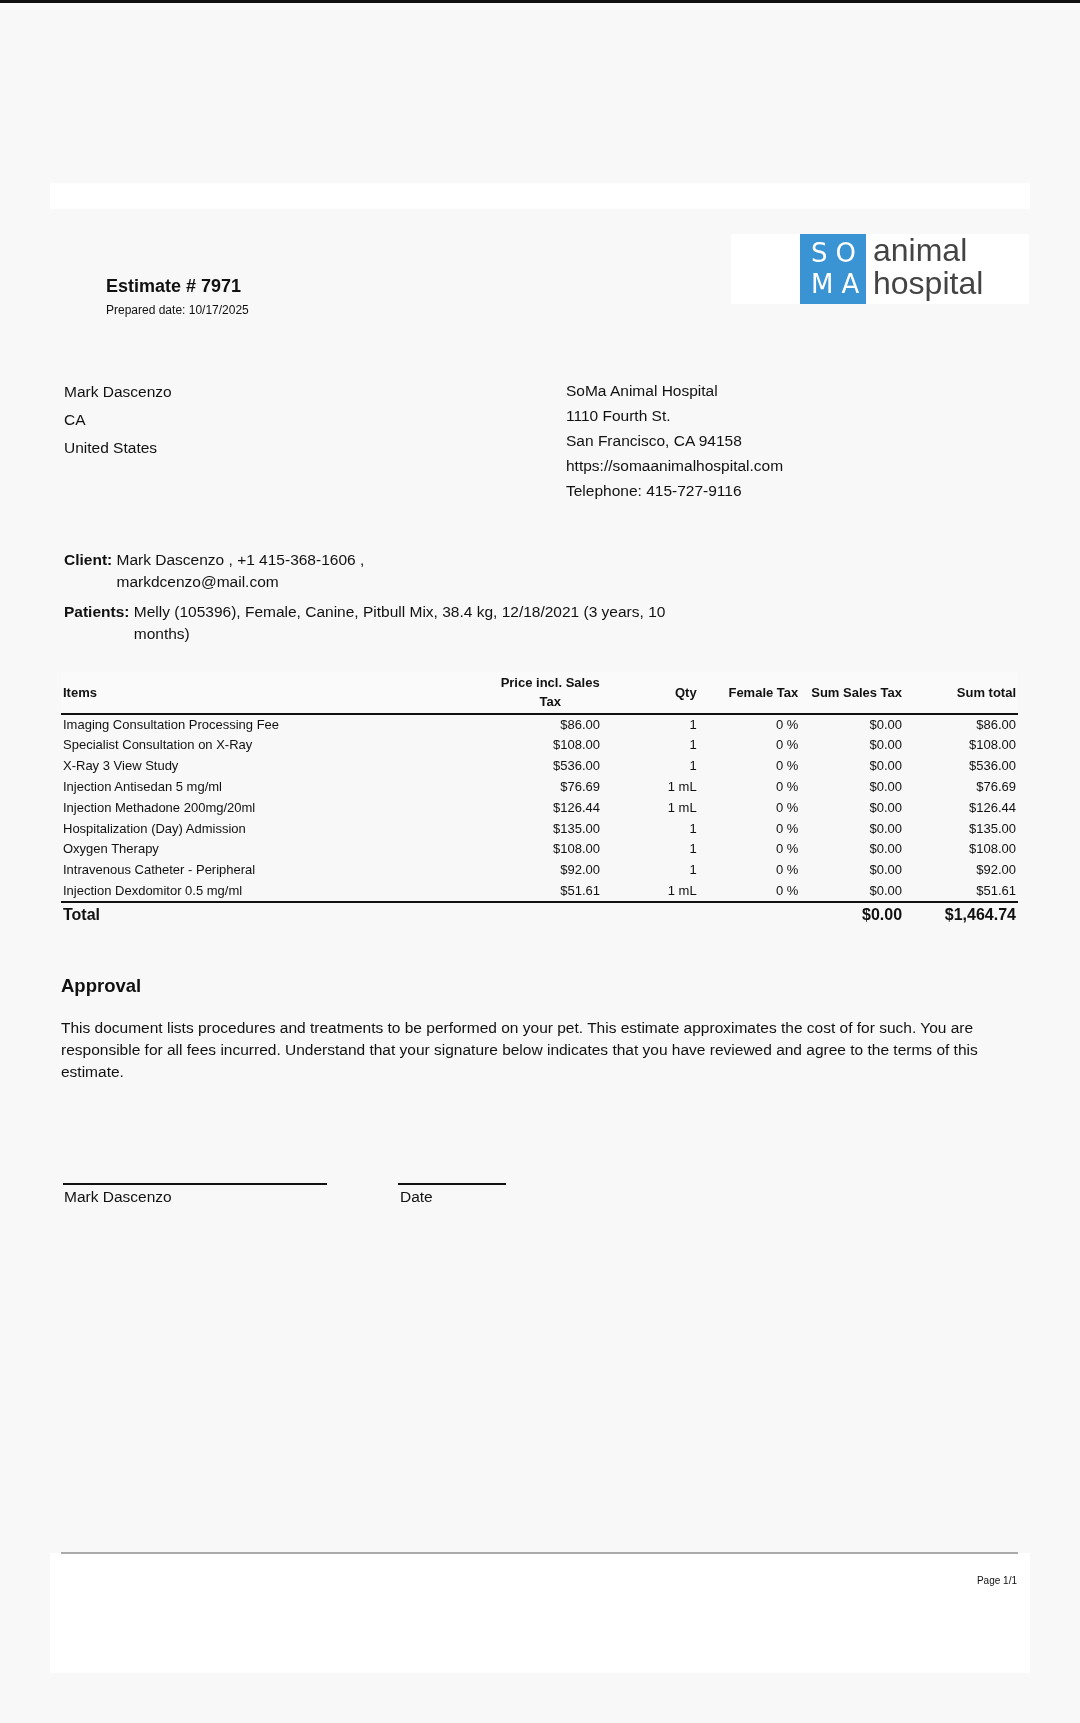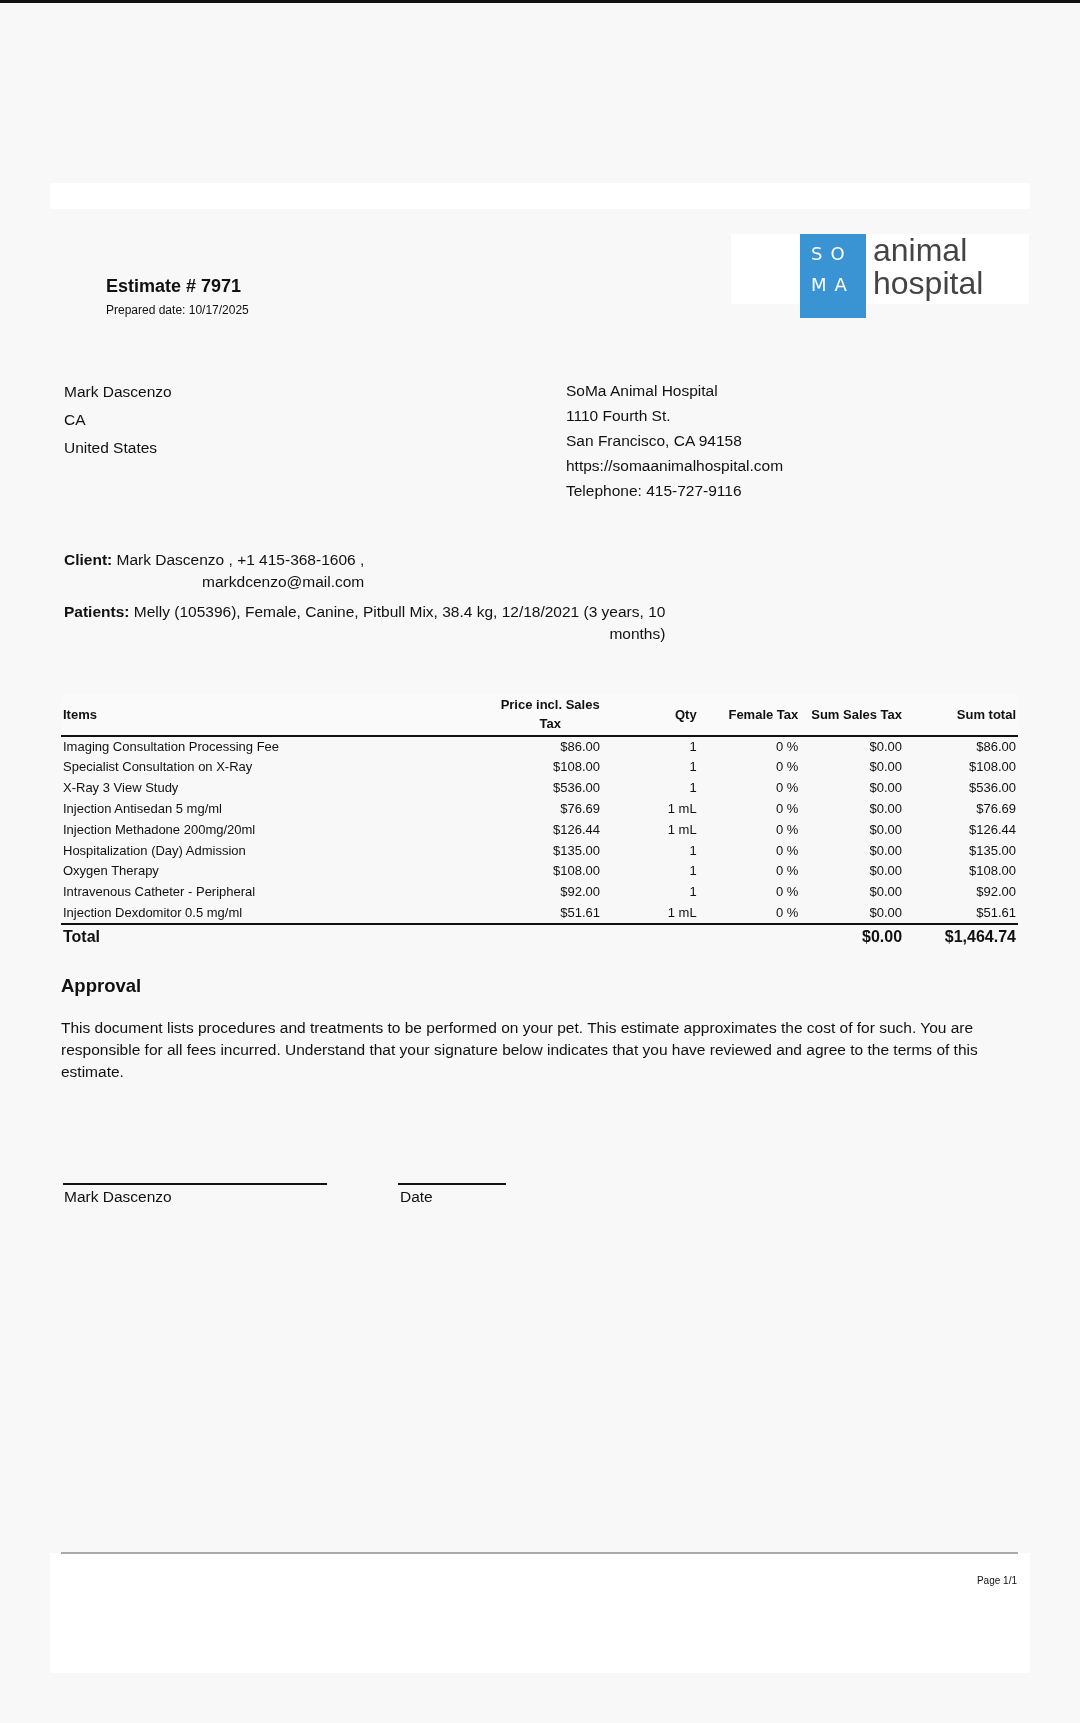--- a/index.html
+++ b/index.html
@@ -21,24 +21,24 @@
       width: 980px; height: 26px;
       background: #ffffff;
     }
     .logo-box {
       position: absolute; left: 731px; top: 234px;
       width: 298px; height: 70px;
       background: #ffffff;
     }
     .logo-square {
       position: absolute; left: 69px; top: 0px;
-      width: 66px; height: 84px;
+      width: 66px; height: 70px;
       background: #3a94d4;
       color: #ffffff;
-      font-size: 18px;
+      font-size: 26px;
       letter-spacing: 8px;
       line-height: 31px;
       padding-top: 4px;
       padding-left: 11px;
       font-family: "DejaVu Sans", sans-serif;
     }
     .logo-text {
       position: absolute; left: 142px; top: 0px;
       color: #444;
       font-size: 32px;
@@ -63,29 +63,28 @@
       line-height: 25px;
     }
     .info-block {
       position: absolute; left: 64px;
       font-size: 15.5px;
       line-height: 22px;
     }
     .info-block .label { font-weight: bold; }
     .info-client { top: 549px; }
     .info-patient { top: 601px; }
-    .info-row { display: flex; text-align: right; }
+    .info-row { display: flex; }
     .info-row .value { flex: 0 0 auto; }
 
     .items-table {
       position: absolute; left: 61px; top: 672px;
       width: 957px;
       border-collapse: collapse;
       font-size: 13px;
-      margin-top: 22px;
     }
     .items-table th {
       font-weight: bold;
       font-size: 13px;
       line-height: 19px;
       padding: 1px 2px 2px 2px;
       vertical-align: middle;
       border-bottom: 2px solid #111;
       background: #fafafa;
     }

